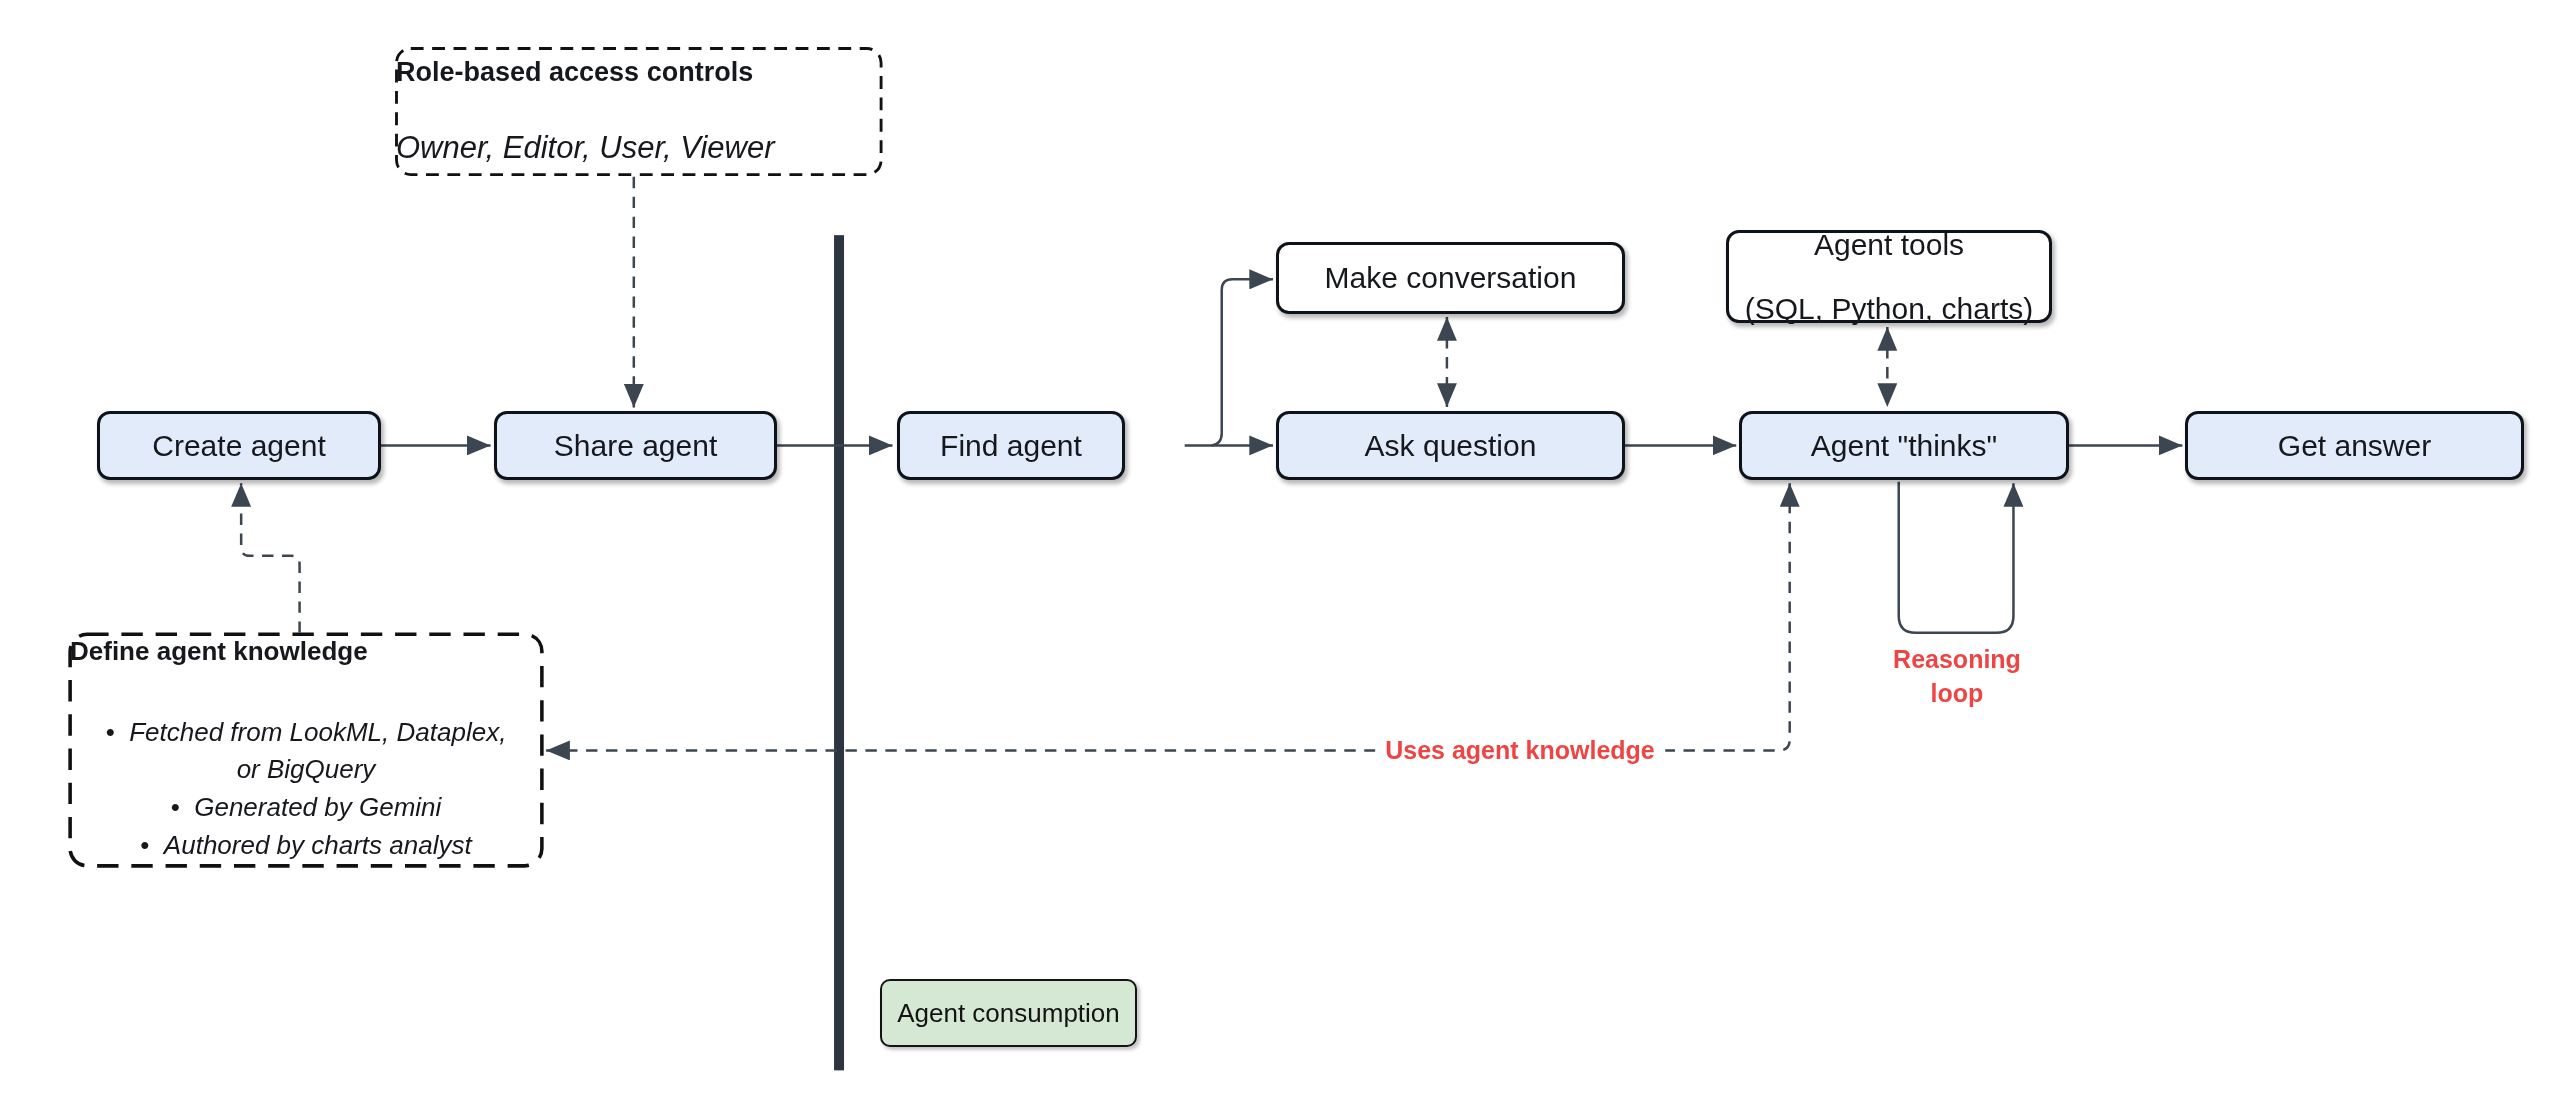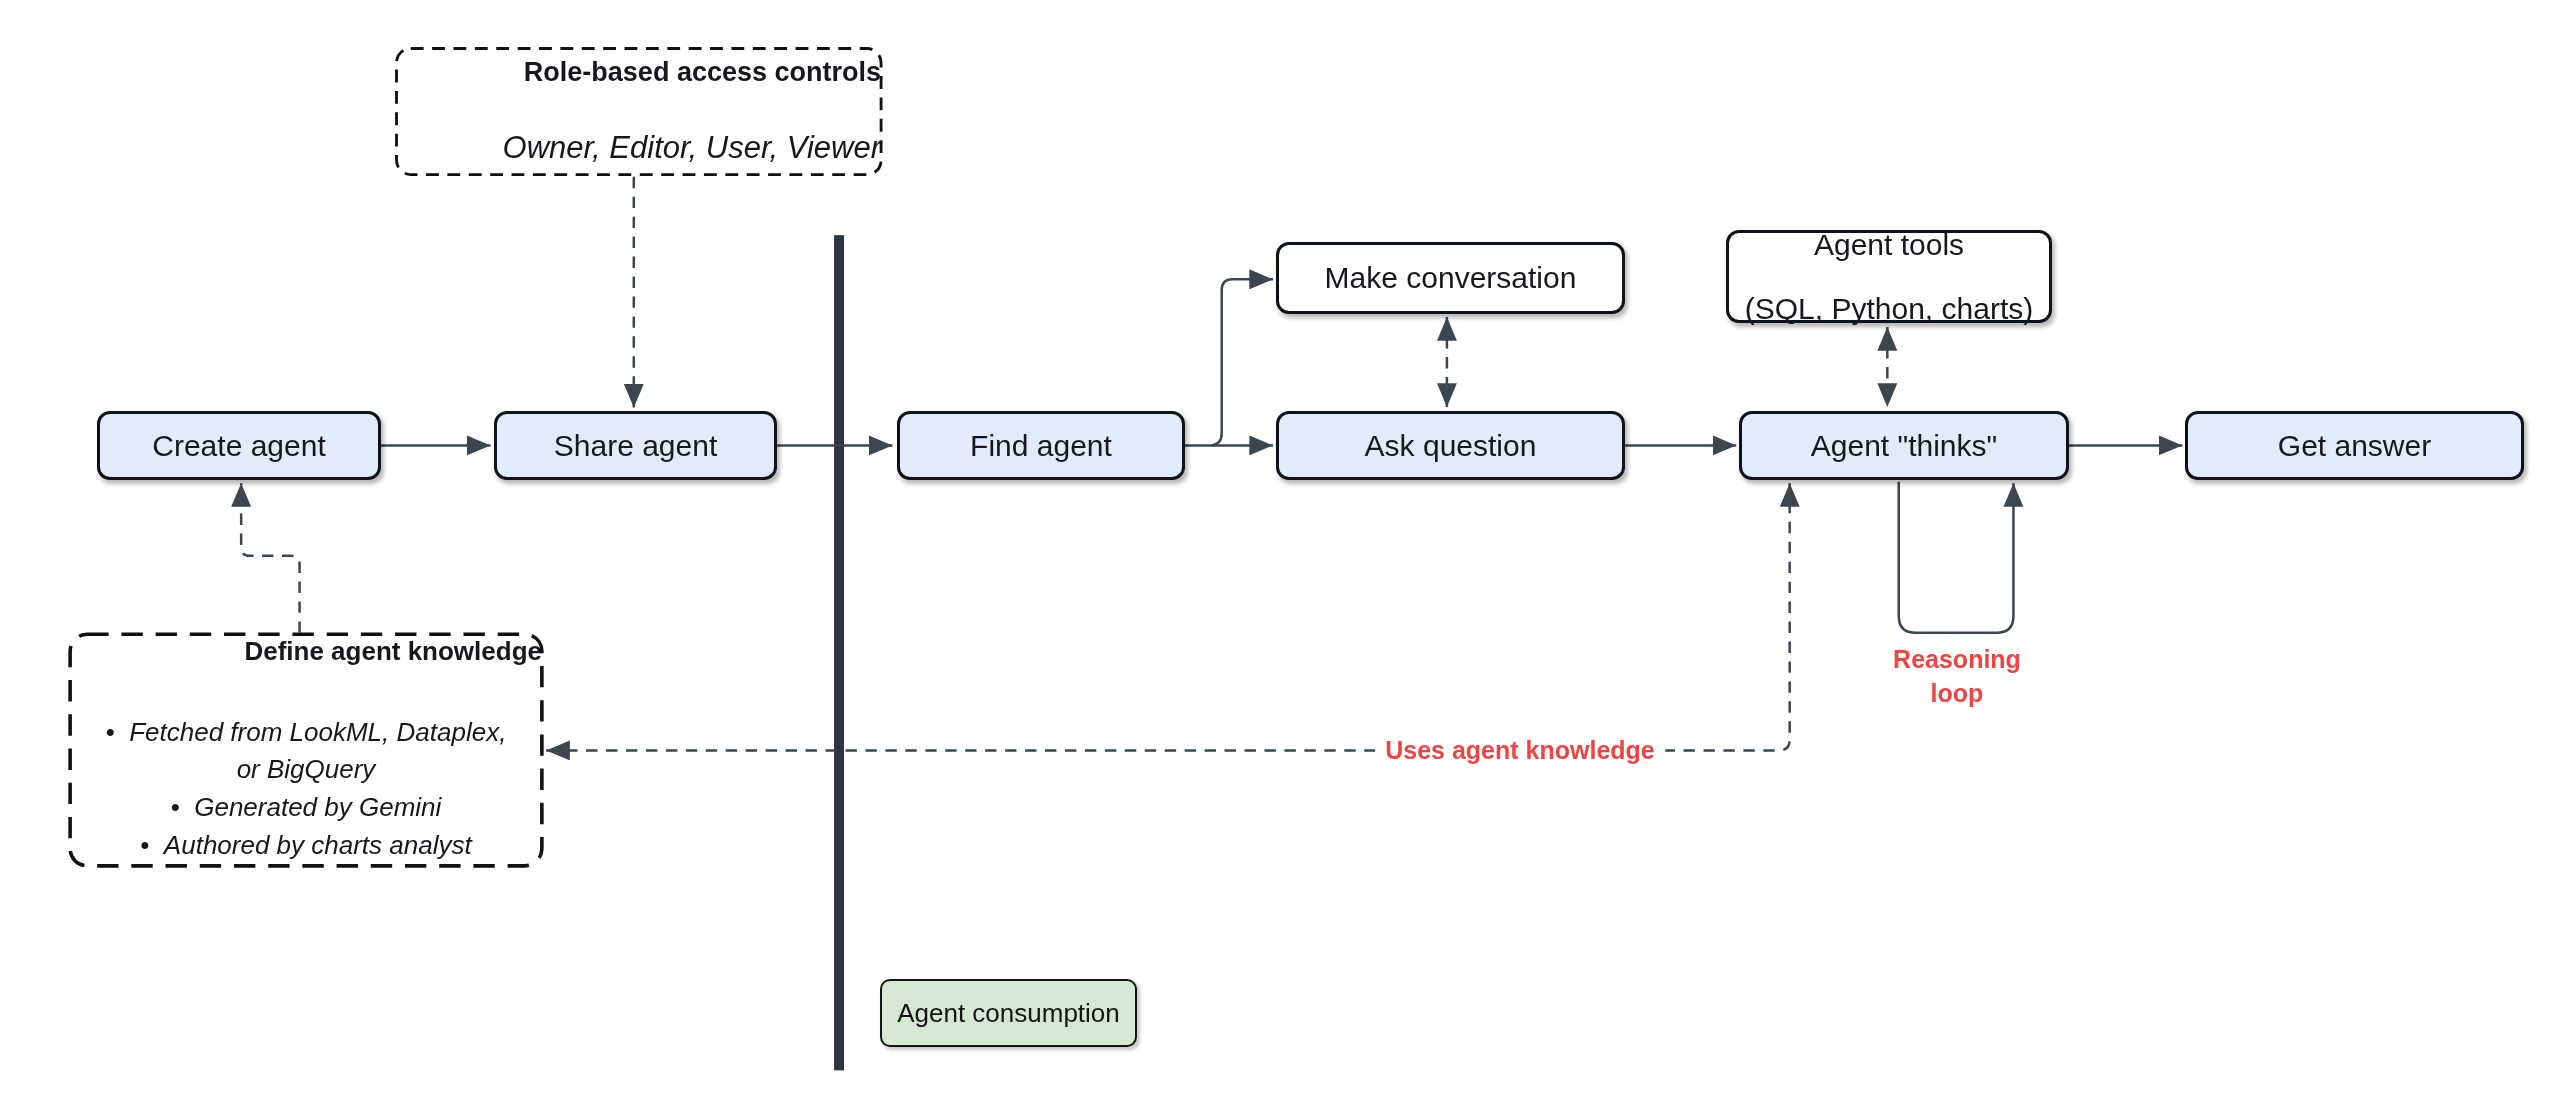--- a/index.html
+++ b/index.html
@@ -7,33 +7,33 @@
   .canvas{position:relative;width:2576px;height:1106px;background:#ffffff;overflow:hidden;}
   .layer{position:absolute;left:0;top:0;z-index:1;}
   .node{position:absolute;z-index:2;box-sizing:border-box;display:flex;flex-direction:column;
         align-items:center;justify-content:center;text-align:center;
         background:#e1ebfa;border:3.6px solid #0e1319;border-radius:13px;
         font-size:30px;line-height:1.2;color:#16181d;
         box-shadow:2.9px 3.6px 4.3px rgba(0,0,0,0.28);}
   .node.white{background:#ffffff;}
   .n-create{left:97px;top:411px;width:284px;height:69px;}
   .n-share{left:494px;top:411px;width:283px;height:69px;}
-  .n-find{left:897px;top:411px;width:288px;height:69px;}
+  .n-find{left:897px;top:411px;width:228px;height:69px;}
   .n-make{left:1276px;top:242px;width:349px;height:72px;}
   .n-ask{left:1276px;top:411px;width:349px;height:69px;}
   .n-tools{left:1726px;top:230px;width:326px;height:93px;gap:28px;}
   .n-thinks{left:1739px;top:411px;width:330px;height:69px;}
   .n-answer{left:2185px;top:411px;width:339px;height:69px;}
   .tag{position:absolute;z-index:2;box-sizing:border-box;display:flex;align-items:center;justify-content:center;
        background:#d5e8d4;border:2.9px solid #141414;border-radius:10px;
        font-size:26px;color:#141414;box-shadow:2.1px 2.9px 3.6px rgba(0,0,0,0.22);}
   .t-authoring{left:584px;top:979px;width:228px;height:68px;}
   .t-consumption{left:880px;top:979px;width:257px;height:68px;}
   .note{position:absolute;z-index:2;box-sizing:border-box;display:flex;flex-direction:column;
-        align-items:flex-end;justify-content:center;text-align:center;background:transparent;gap:40px;}
+        align-items:flex-start;justify-content:center;text-align:center;background:transparent;gap:40px;}
   .note-access{left:396px;top:48px;width:485px;height:126px;}
   .note-access .nt{font-weight:bold;font-size:27px;}
   .note-access .nr{font-style:italic;font-size:31px;margin-top:2px;}
   .note-knowledge{left:70px;top:634px;width:472px;height:232px;}
   .note-knowledge .nt{font-weight:bold;font-size:26px;margin-bottom:7.1px;}
   .kn-bullets{width:428px;margin:0 auto;font-style:italic;font-size:26px;line-height:1.45;}
   .kn-bullets .b::before{content:"\2022\00a0\00a0";font-style:normal;}
   .lbl{position:absolute;z-index:3;font-weight:bold;color:#ef4444;text-align:center;}
   .lbl-uses{left:1520px;top:751px;transform:translate(-50%,-50%);
             background:#ffffff;padding:1.4px 10px;font-size:25px;white-space:nowrap;}

